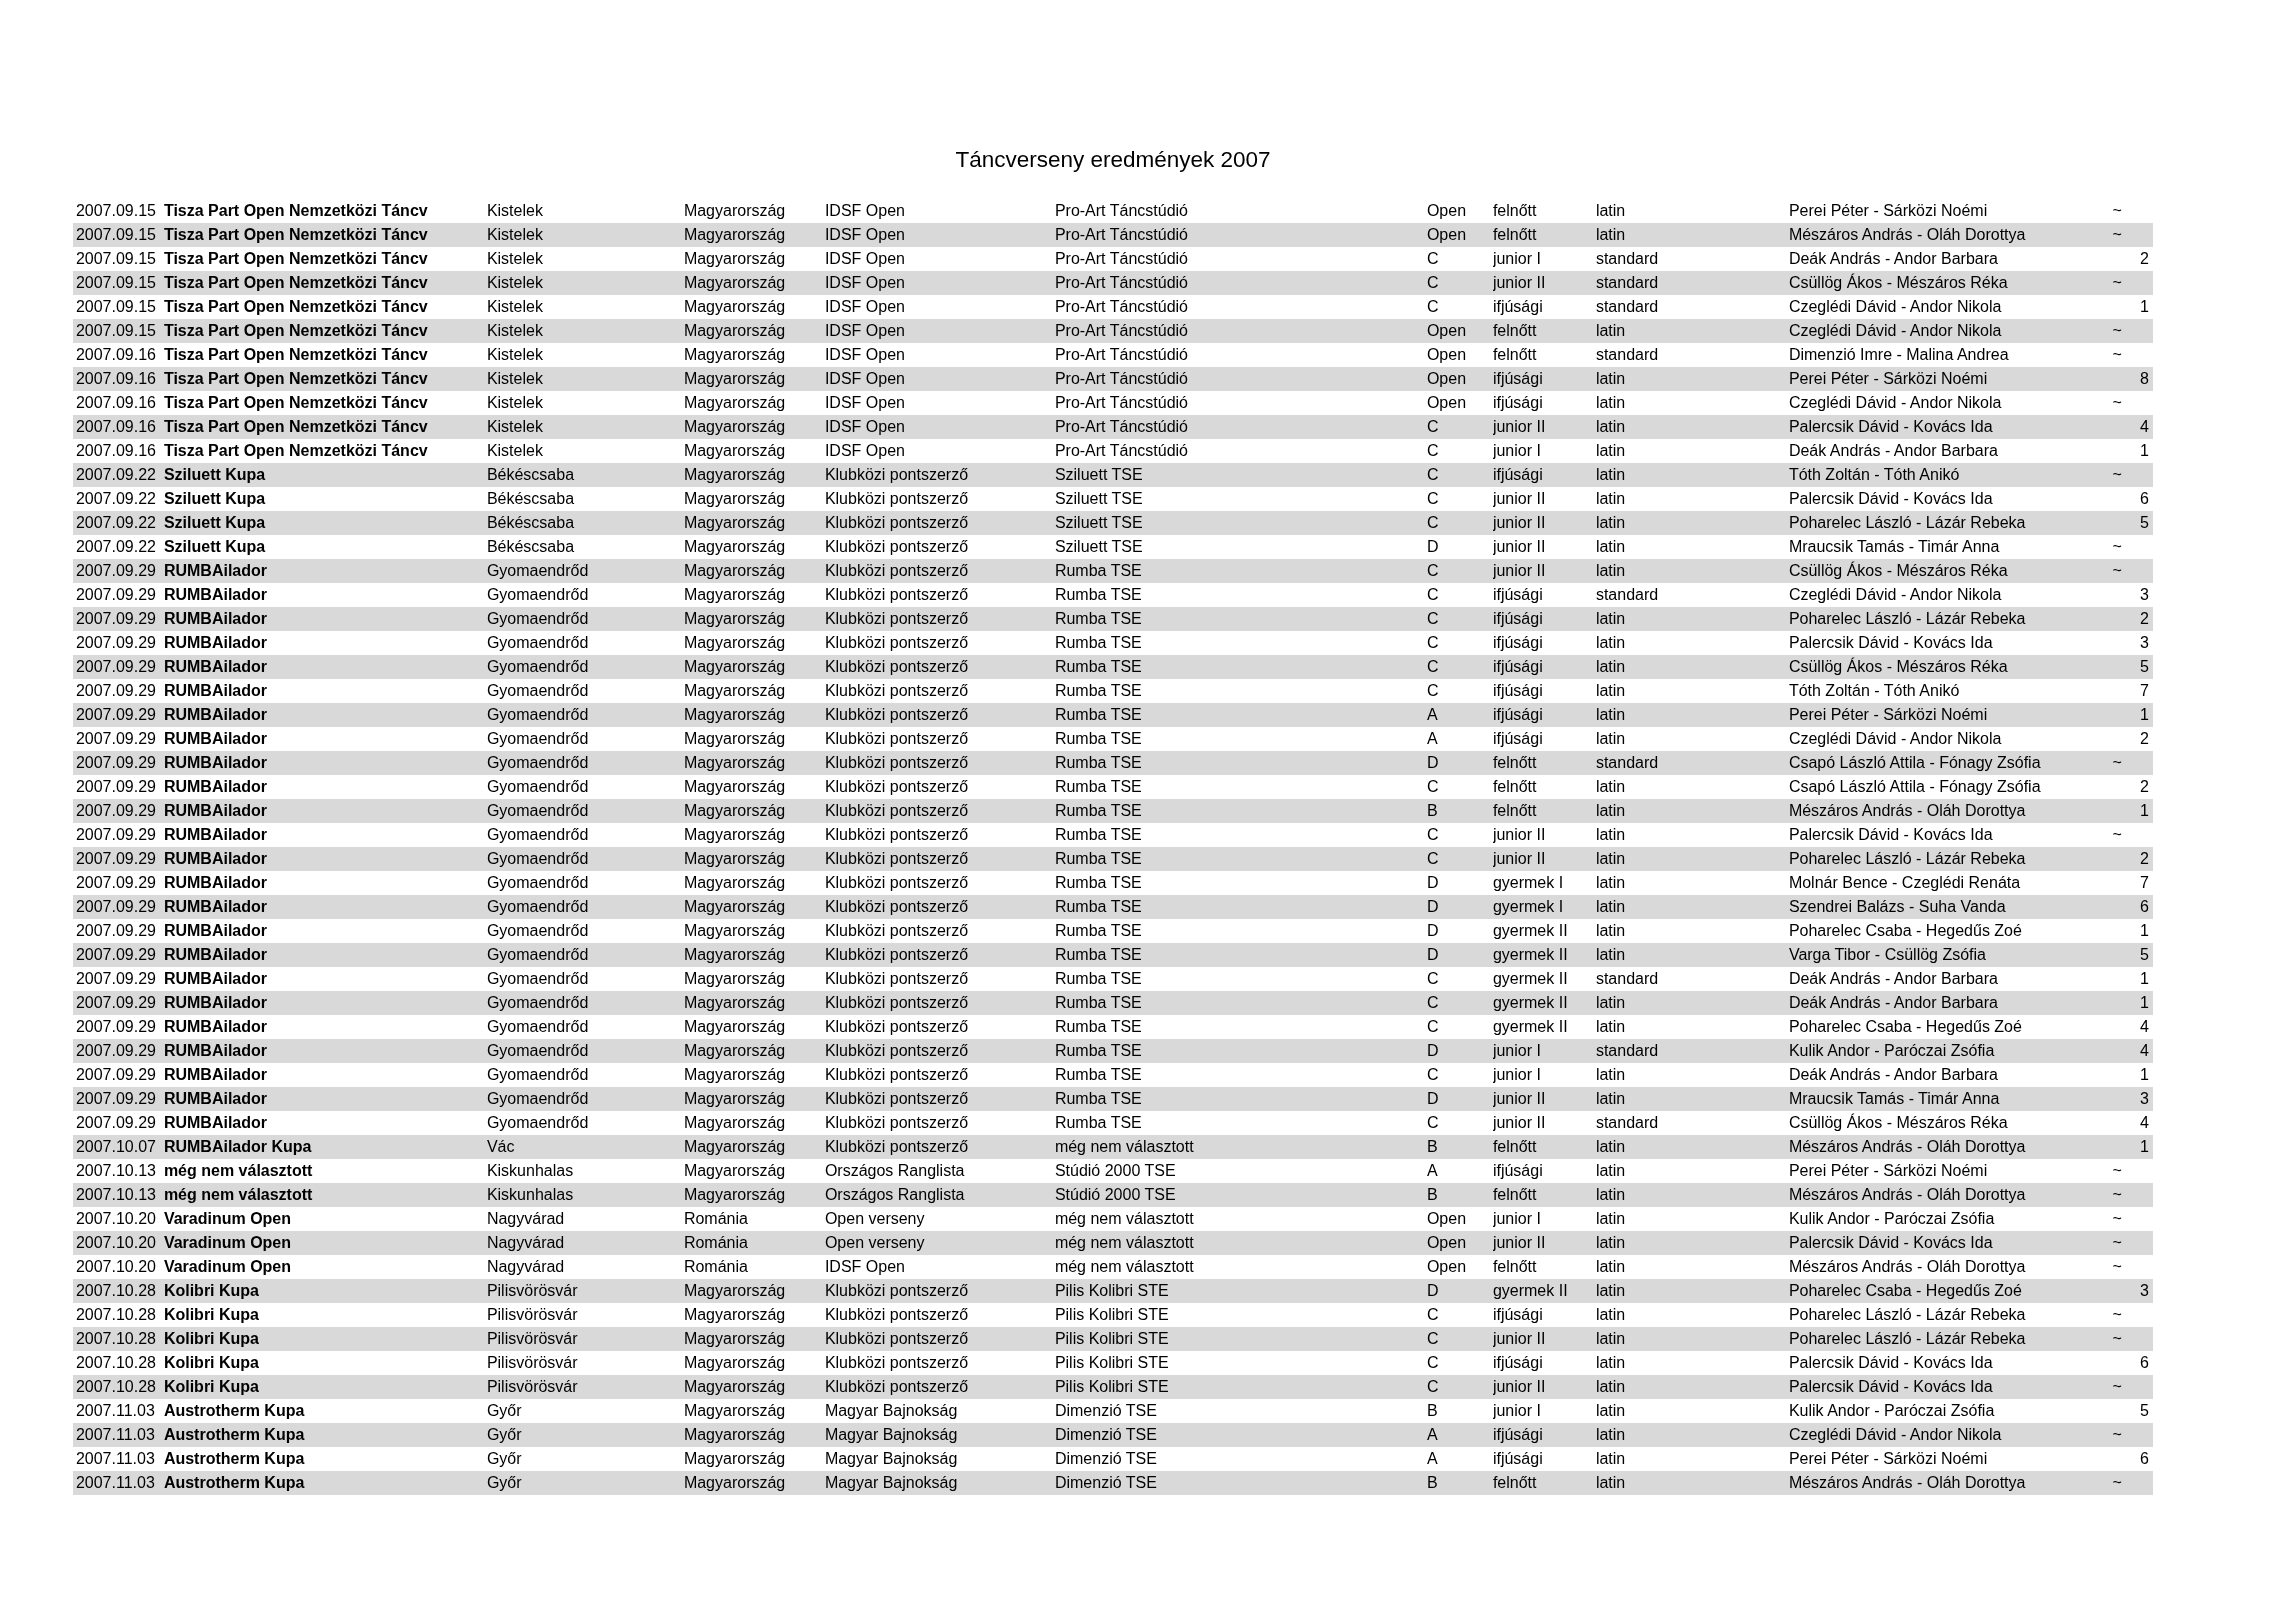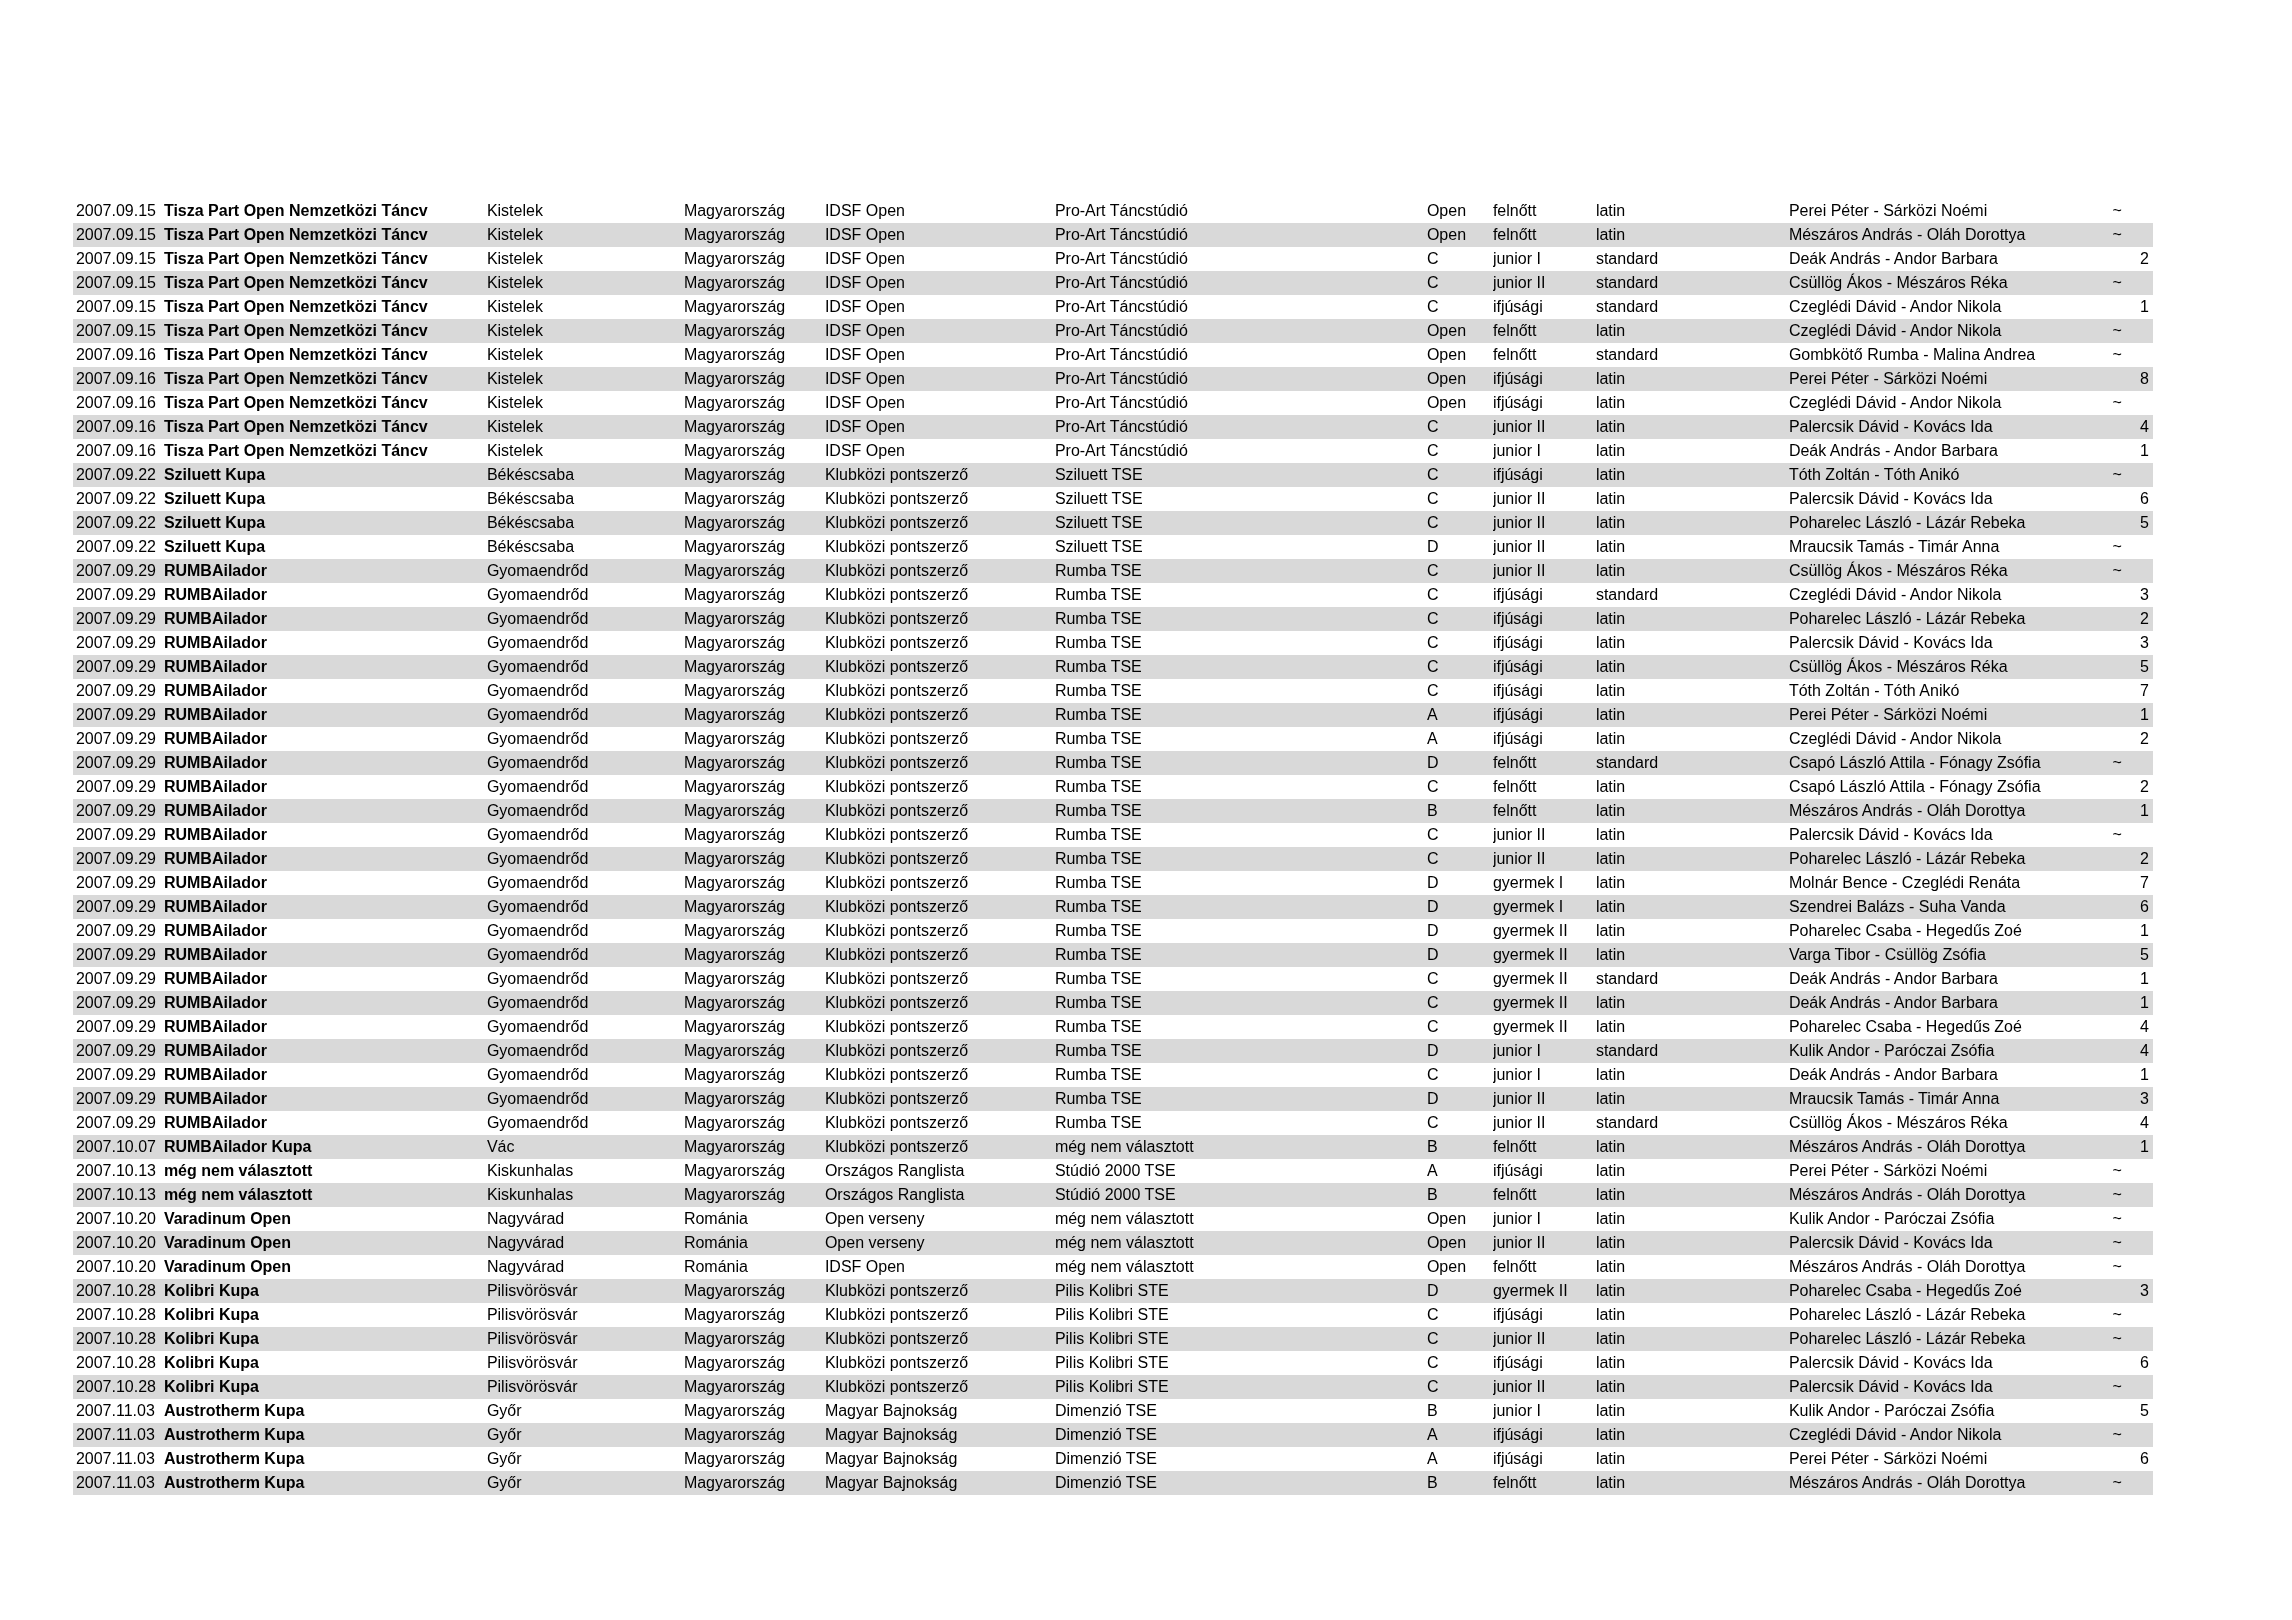--- a/index.html
+++ b/index.html
@@ -27,20 +27,21 @@
   .c-age     { width: 103px; }
   .c-style   { width: 193px; }
   .c-couple  { width: 309px; }
   .c-result  { width: 54px; text-align: right; padding-right: 2.9px; }
   .c-result.tilde { padding-right: 30px; }
 </style>
 </head>
 <body>
 
 <div id="page">
+  <div id="title">Táncverseny eredmények 2007</div>
   <div id="results-table">
       <div class="row">
         <span class="cell c-date">2007.09.15</span>
         <span class="cell c-event">Tisza Part Open Nemzetközi Táncv</span>
         <span class="cell c-city">Kistelek</span>
         <span class="cell c-country">Magyarország</span>
         <span class="cell c-type">IDSF Open</span>
         <span class="cell c-club">Pro-Art Táncstúdió</span>
         <span class="cell c-class">Open</span>
         <span class="cell c-age">felnőtt</span>
@@ -116,21 +117,21 @@
       <div class="row">
         <span class="cell c-date">2007.09.16</span>
         <span class="cell c-event">Tisza Part Open Nemzetközi Táncv</span>
         <span class="cell c-city">Kistelek</span>
         <span class="cell c-country">Magyarország</span>
         <span class="cell c-type">IDSF Open</span>
         <span class="cell c-club">Pro-Art Táncstúdió</span>
         <span class="cell c-class">Open</span>
         <span class="cell c-age">felnőtt</span>
         <span class="cell c-style">standard</span>
-        <span class="cell c-couple">Gombkötő Rumba - Malina Andrea</span>
+        <span class="cell c-couple">Dimenzió Imre - Malina Andrea</span>
         <span class="cell c-result tilde">~</span>
       </div>
       <div class="row">
         <span class="cell c-date">2007.09.16</span>
         <span class="cell c-event">Tisza Part Open Nemzetközi Táncv</span>
         <span class="cell c-city">Kistelek</span>
         <span class="cell c-country">Magyarország</span>
         <span class="cell c-type">IDSF Open</span>
         <span class="cell c-club">Pro-Art Táncstúdió</span>
         <span class="cell c-class">Open</span>

